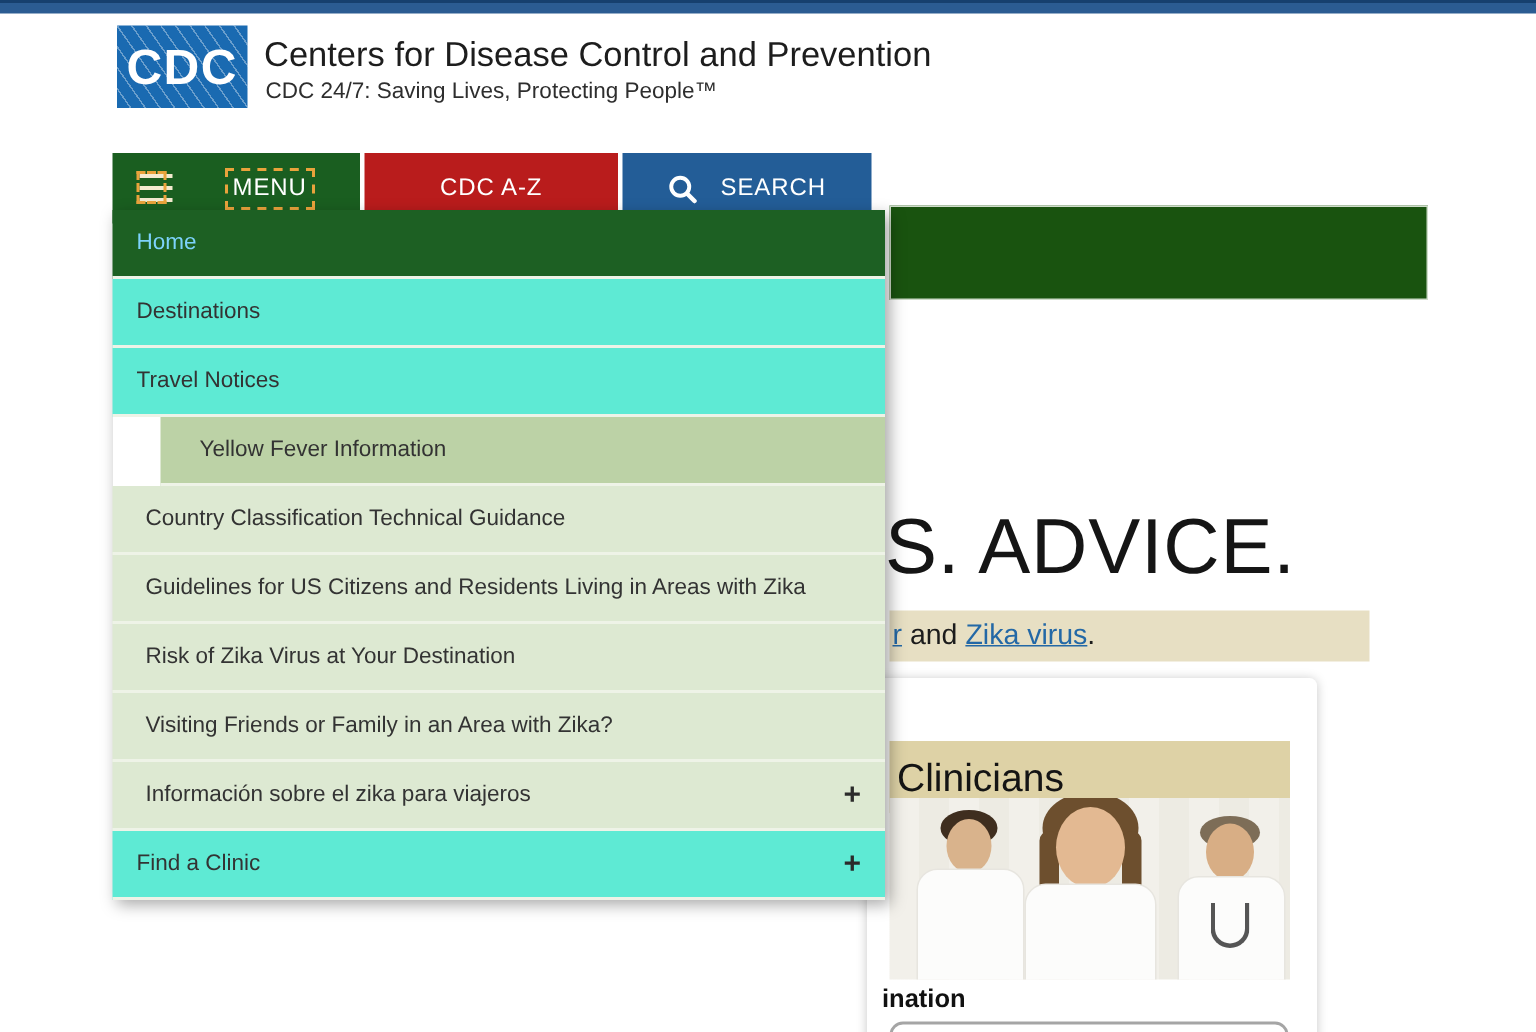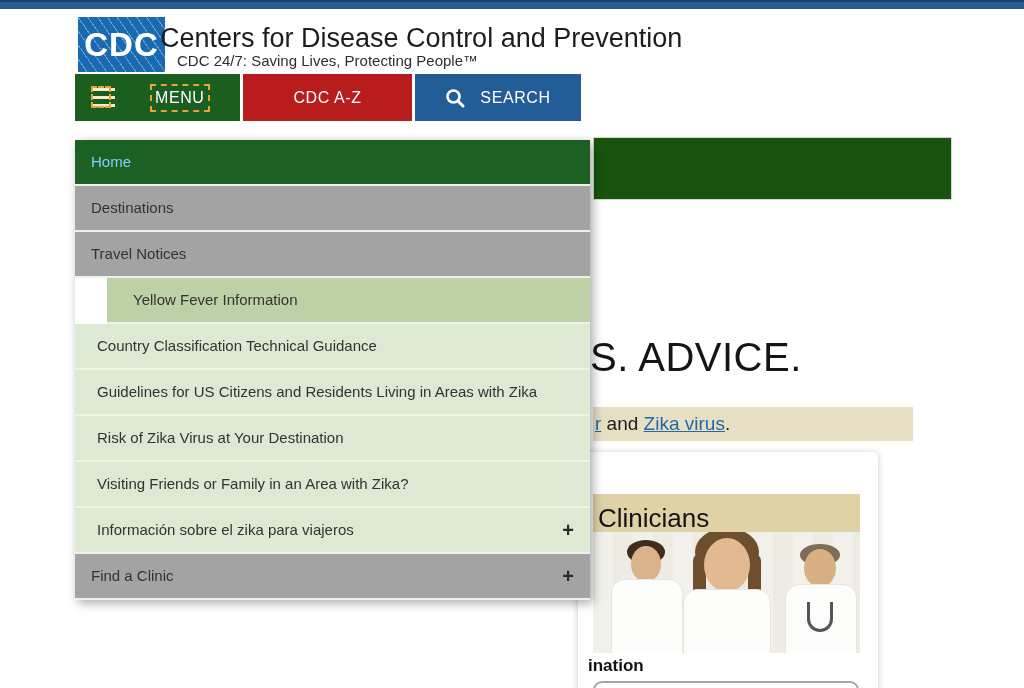--- a/index.html
+++ b/index.html
@@ -12,46 +12,46 @@
   
   .top-bar { position:absolute; left:0; top:0; width:1024px; height:9px;
     background:linear-gradient(#16406e 0 2px, #2b5c92 2px 100%); }
 
   
   .logo { position:absolute; left:78px; top:17px; width:87px; height:55px;
     background:#1a6ab1; display:flex; align-items:center; justify-content:center;
     color:#fff; font-weight:bold; font-size:33px; letter-spacing:1px;
     background-image:repeating-linear-gradient(55deg, rgba(255,255,255,0) 0 7px, rgba(255,255,255,.35) 7px 8px);
   }
-  .header-title { position:absolute; left:160px; top:23px; font-size:27px; color:#1d1d1d; }
+  .header-title { position:absolute; left:176px; top:23px; font-size:23px; color:#1d1d1d; }
   .header-tagline { position:absolute; left:177px; top:52px; font-size:15px; color:#2e2e2e; }
 
   
-  .nav { position:absolute; left:75px; top:74px; height:62px; display:flex; z-index:20; }
+  .nav { position:absolute; left:75px; top:102px; height:62px; display:flex; z-index:20; }
   .nav-btn { height:47px; display:flex; align-items:center; color:#fff;
     font-size:16px; letter-spacing:.6px; cursor:pointer; }
   .menu-btn { width:165px; background:#1a5e20; padding-left:16px; }
   .az-btn { width:169px; background:#b91c1c; margin-left:3px; justify-content:center; }
   .search-btn { width:166px; background:#235d97; margin-left:3px; justify-content:center; gap:15px; }
   .menu-label { outline:2px dashed #e9a33c; outline-offset:3px; margin-left:38px; }
 
   
   .menu-icon { position:relative; width:26px; height:26px; display:inline-block; }
   .menu-icon .bars { position:absolute; left:2px; top:3px; width:22px; height:20px;
     background:repeating-linear-gradient(#f3ead0 0 3px, rgba(0,0,0,0) 3px 8px); }
   .menu-icon .focus { position:absolute; left:0px; top:1px; width:20px; height:22px;
     border:2px dashed #e9a33c; }
 
   
   .search-icon { width:20px; height:20px; display:inline-block; }
 
   
   .band { position:absolute; left:593px; top:137px; width:359px; height:63px;
     background:#19530f; border:1px solid #cfdcca; z-index:5; }
-  .hero-heading { position:absolute; left:590px; top:335px; font-size:40px;
+  .hero-heading { position:absolute; left:590px; top:335px; font-size:52px;
     color:#151515; letter-spacing:.5px; z-index:5; white-space:nowrap; }
   .tan-strip { position:absolute; left:593px; top:407px; width:320px; height:34px;
     background:#e7dfc3; z-index:5; display:flex; align-items:center;
     font-size:19px; color:#1c1c1c; padding-left:2px; white-space:pre; }
   .tan-strip a, .tan-strip .lnk { color:#2368a6; text-decoration:underline; cursor:pointer; }
 
   .card { position:absolute; left:578px; top:452px; width:300px; height:250px;
     background:#fff; border-radius:5px; box-shadow:0 1px 7px rgba(0,0,0,.22); z-index:5; }
   .card-header { position:absolute; left:15px; top:18px; width:267px; height:48px;
     background:#ded2a6; display:flex; align-items:center; padding-left:5px;
@@ -64,21 +64,21 @@
   .p-body { border-radius:14px 14px 0 0; background:#fcfcfb; border:1px solid #e7e5df; }
   .caption { position:absolute; left:10px; top:204px; font-size:17px; font-weight:bold; color:#111; }
   .dest-select { position:absolute; left:15px; top:229px; width:266px; height:34px;
     border:2px solid #a5a5a5; border-radius:9px; background:#fff; cursor:pointer; }
 
   
   .menu-panel { position:absolute; left:75px; top:140px; width:515px; z-index:30;
     box-shadow:3px 3px 10px rgba(0,0,0,.35); }
   .item { position:relative; padding:13px 44px 13px 16px; font-size:15px;
     line-height:18px; color:#333; border-bottom:2px solid #eef3e7; cursor:pointer; }
-  .lvl1 { background:#a3a3a3; }
+  .lvl1 { background:#5eead4; }
   .lvl2 { background:#bcd2a6; padding-left:26px;margin-left:32px; }
   .lvl3 { background:#dde9d2; padding-left:22px; }
   .active { background:#1d6023; color:#7dd3fc; }
   .toggle { position:absolute; right:16px; top:50%; transform:translateY(-50%);
     font-weight:bold; font-size:20px; color:#2b2b2b; line-height:1; }
 </style>
 </head>
 <body>
 
 <div class="top-bar"></div>

